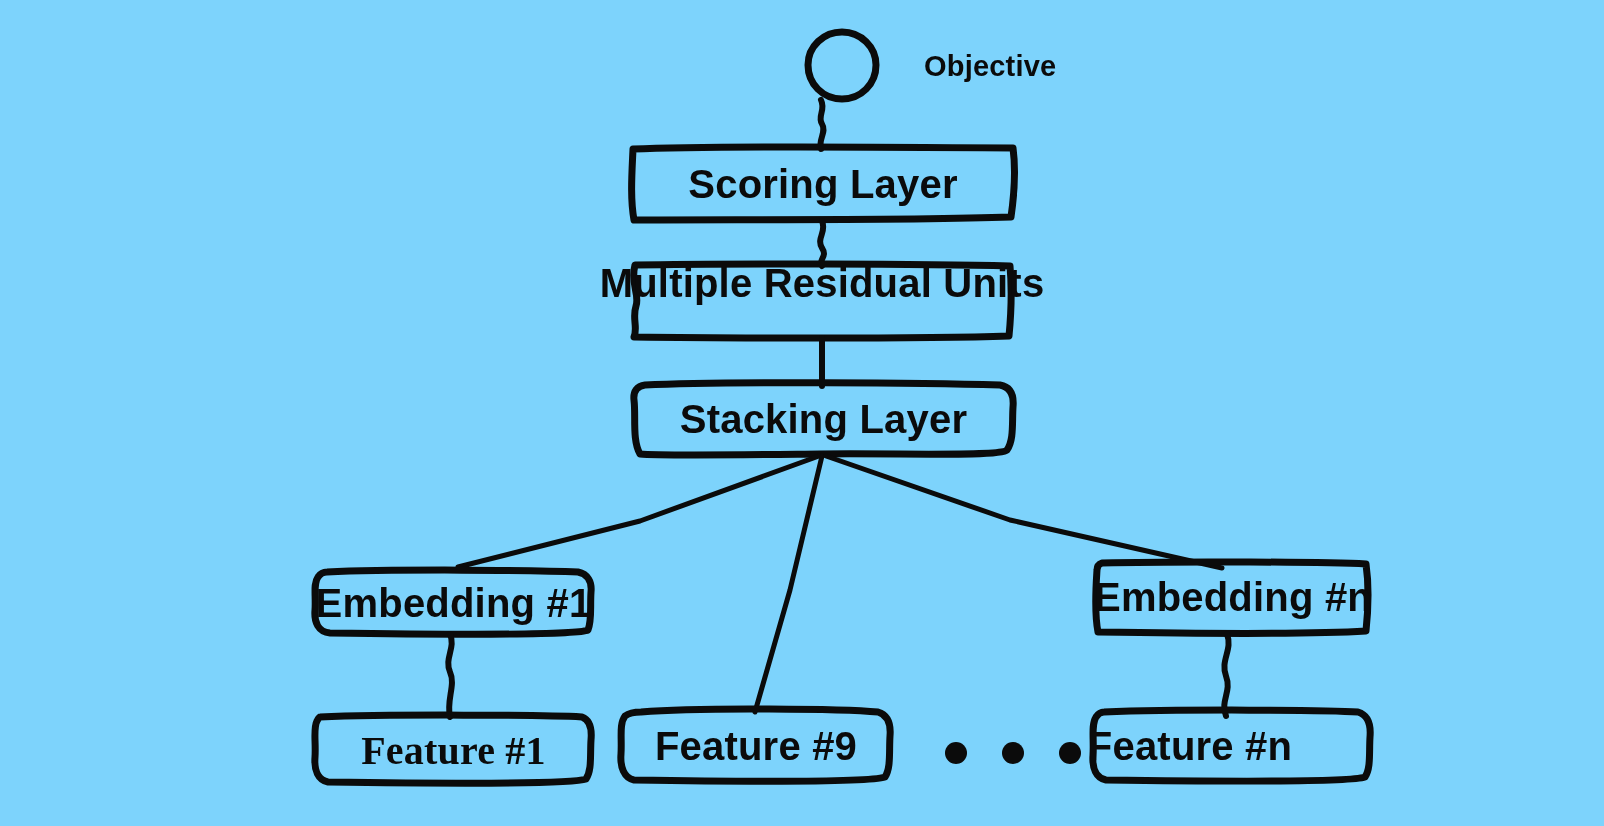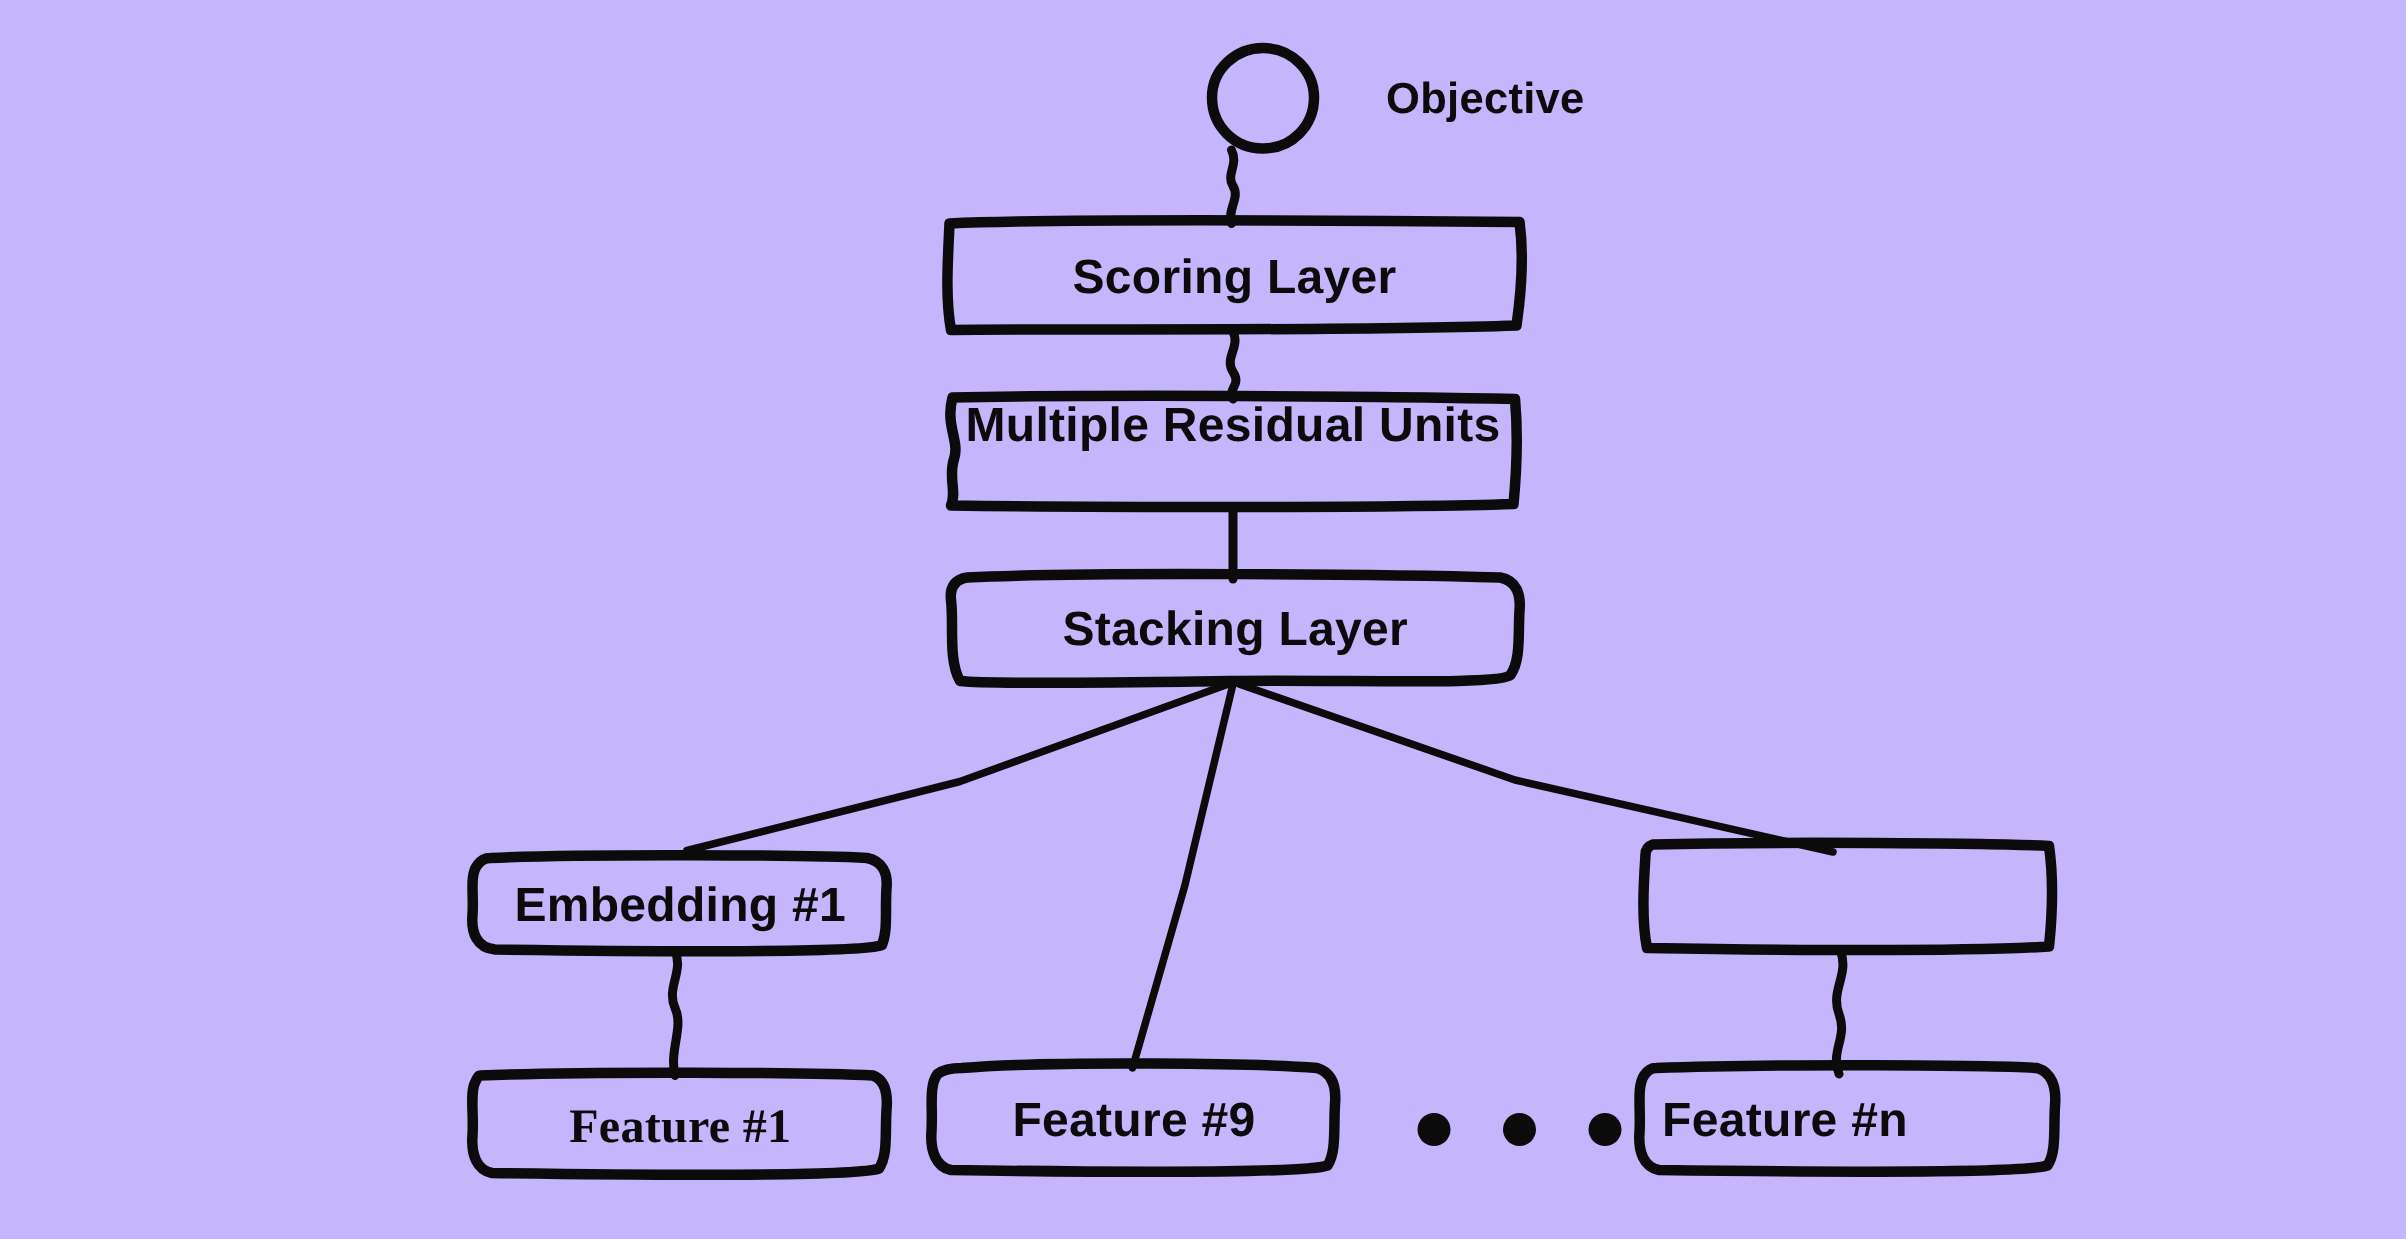--- a/index.html
+++ b/index.html
@@ -7,21 +7,21 @@
     padding: 0;
     background: #ffffff;
   }
   body {
     font-family: "Liberation Sans", sans-serif;
   }
   #canvas {
     position: relative;
     width: 1604px;
     height: 826px;
-    background: #c4b5fd;
+    background: #7dd3fc;
     overflow: hidden;
   }
   #sketch {
     position: absolute;
     left: 0;
     top: 0;
     width: 1604px;
     height: 826px;
   }
   .node-label {
@@ -30,21 +30,21 @@
     align-items: center;
     justify-content: center;
     font-family: "Liberation Sans", sans-serif;
     font-weight: bold;
     color: #0b0b0b;
     letter-spacing: 0.2px;
     white-space: nowrap;
     user-select: none;
   }
   .lbl-box {
-    font-size: 32px;
+    font-size: 40px;
   }
   .lbl-objective {
     font-size: 29px;
     justify-content: flex-start;
   }
 </style>
 </head>
 <body>
 
 <div id="canvas">
@@ -149,20 +149,21 @@
   <div class="node-label lbl-objective" style="left:924px; top:50px; width:220px; height:32px;">Objective</div>
 
   <div class="node-label lbl-box" style="left:633px; top:149px; width:380px; height:71px;">Scoring Layer</div>
 
   <div class="node-label lbl-box" style="left:634px; top:247px; width:376px; height:72px;">Multiple Residual Units</div>
 
   <div class="node-label lbl-box" style="left:634px; top:385px; width:379px; height:69px;text-align:right;">Stacking Layer</div>
 
   <div class="node-label lbl-box" style="left:315px; top:572px; width:277px; height:62px;">Embedding #1</div>
 
+  <div class="node-label lbl-box" style="left:1097px; top:563px; width:272px; height:69px;">Embedding #n</div>
 
   <div class="node-label lbl-box" style="left:315px; top:717px; width:277px; height:66px;font-family:Liberation Serif, serif;">Feature #1</div>
 
   <div class="node-label lbl-box" style="left:621px; top:712px; width:270px; height:69px;">Feature #9</div>
 
   <div class="node-label lbl-box" style="left:1051px; top:712px; width:278px; height:69px;">Feature #n</div>
 
 </div>
 
 </body></html>

